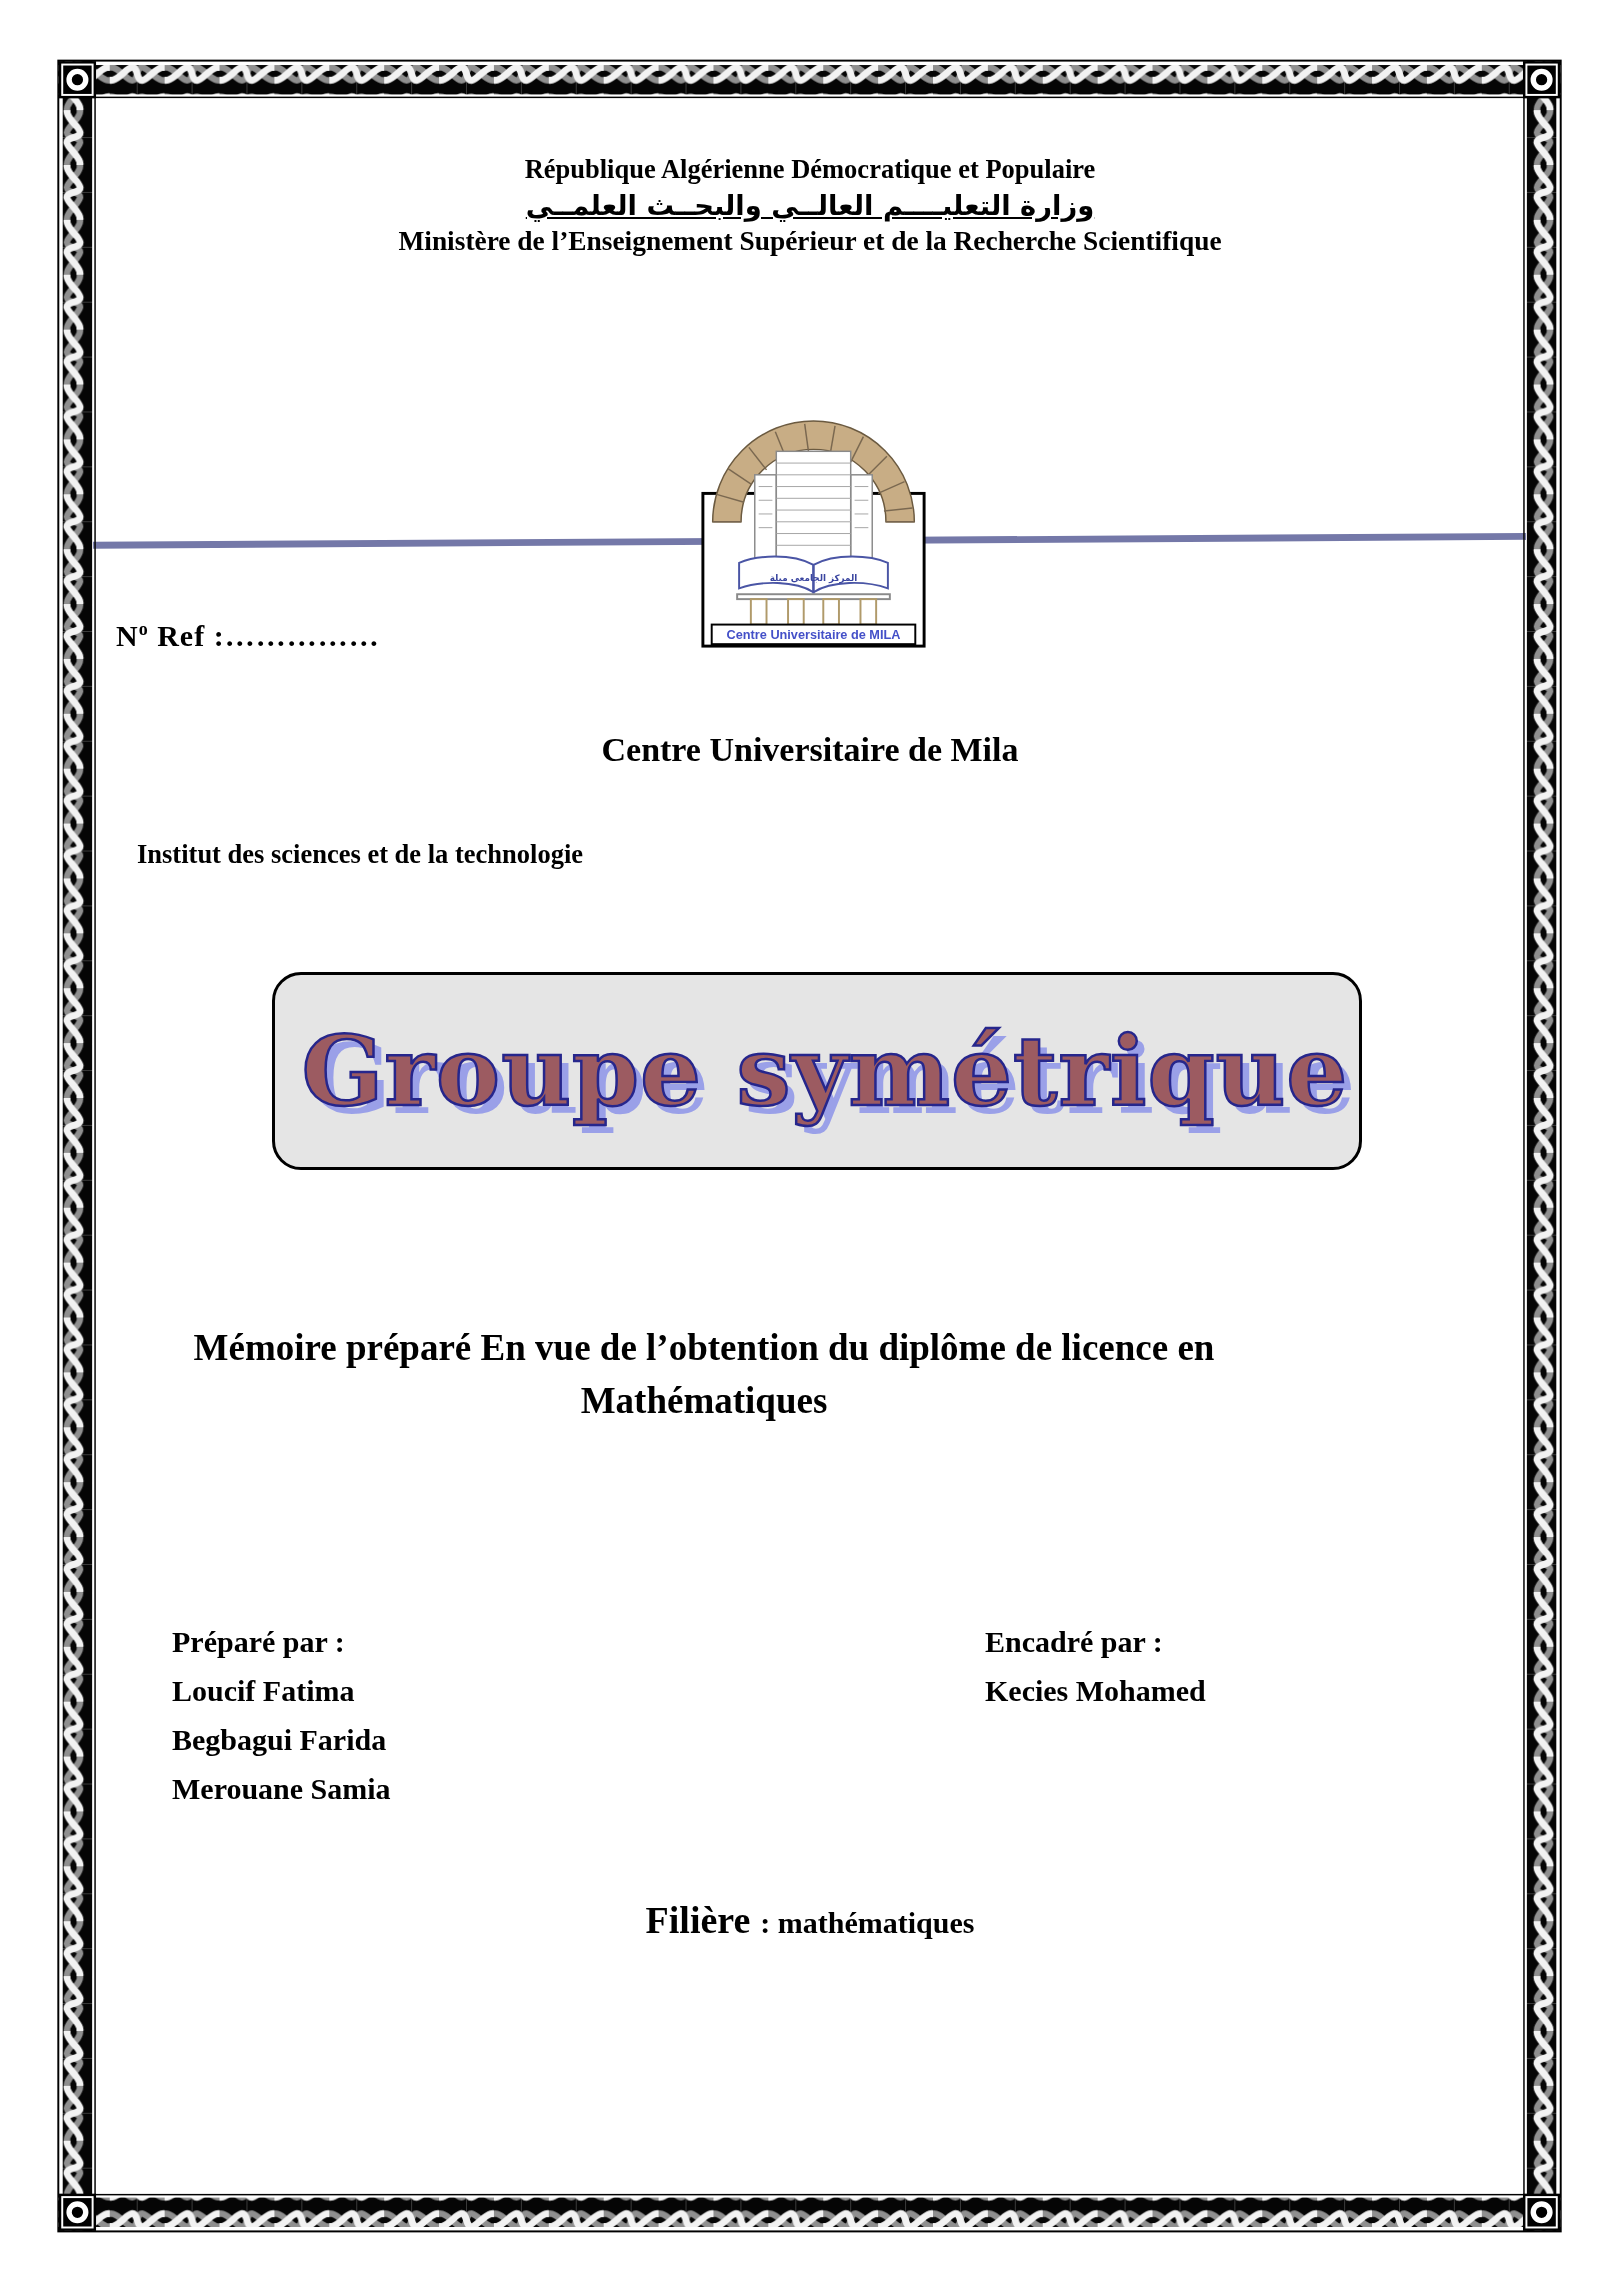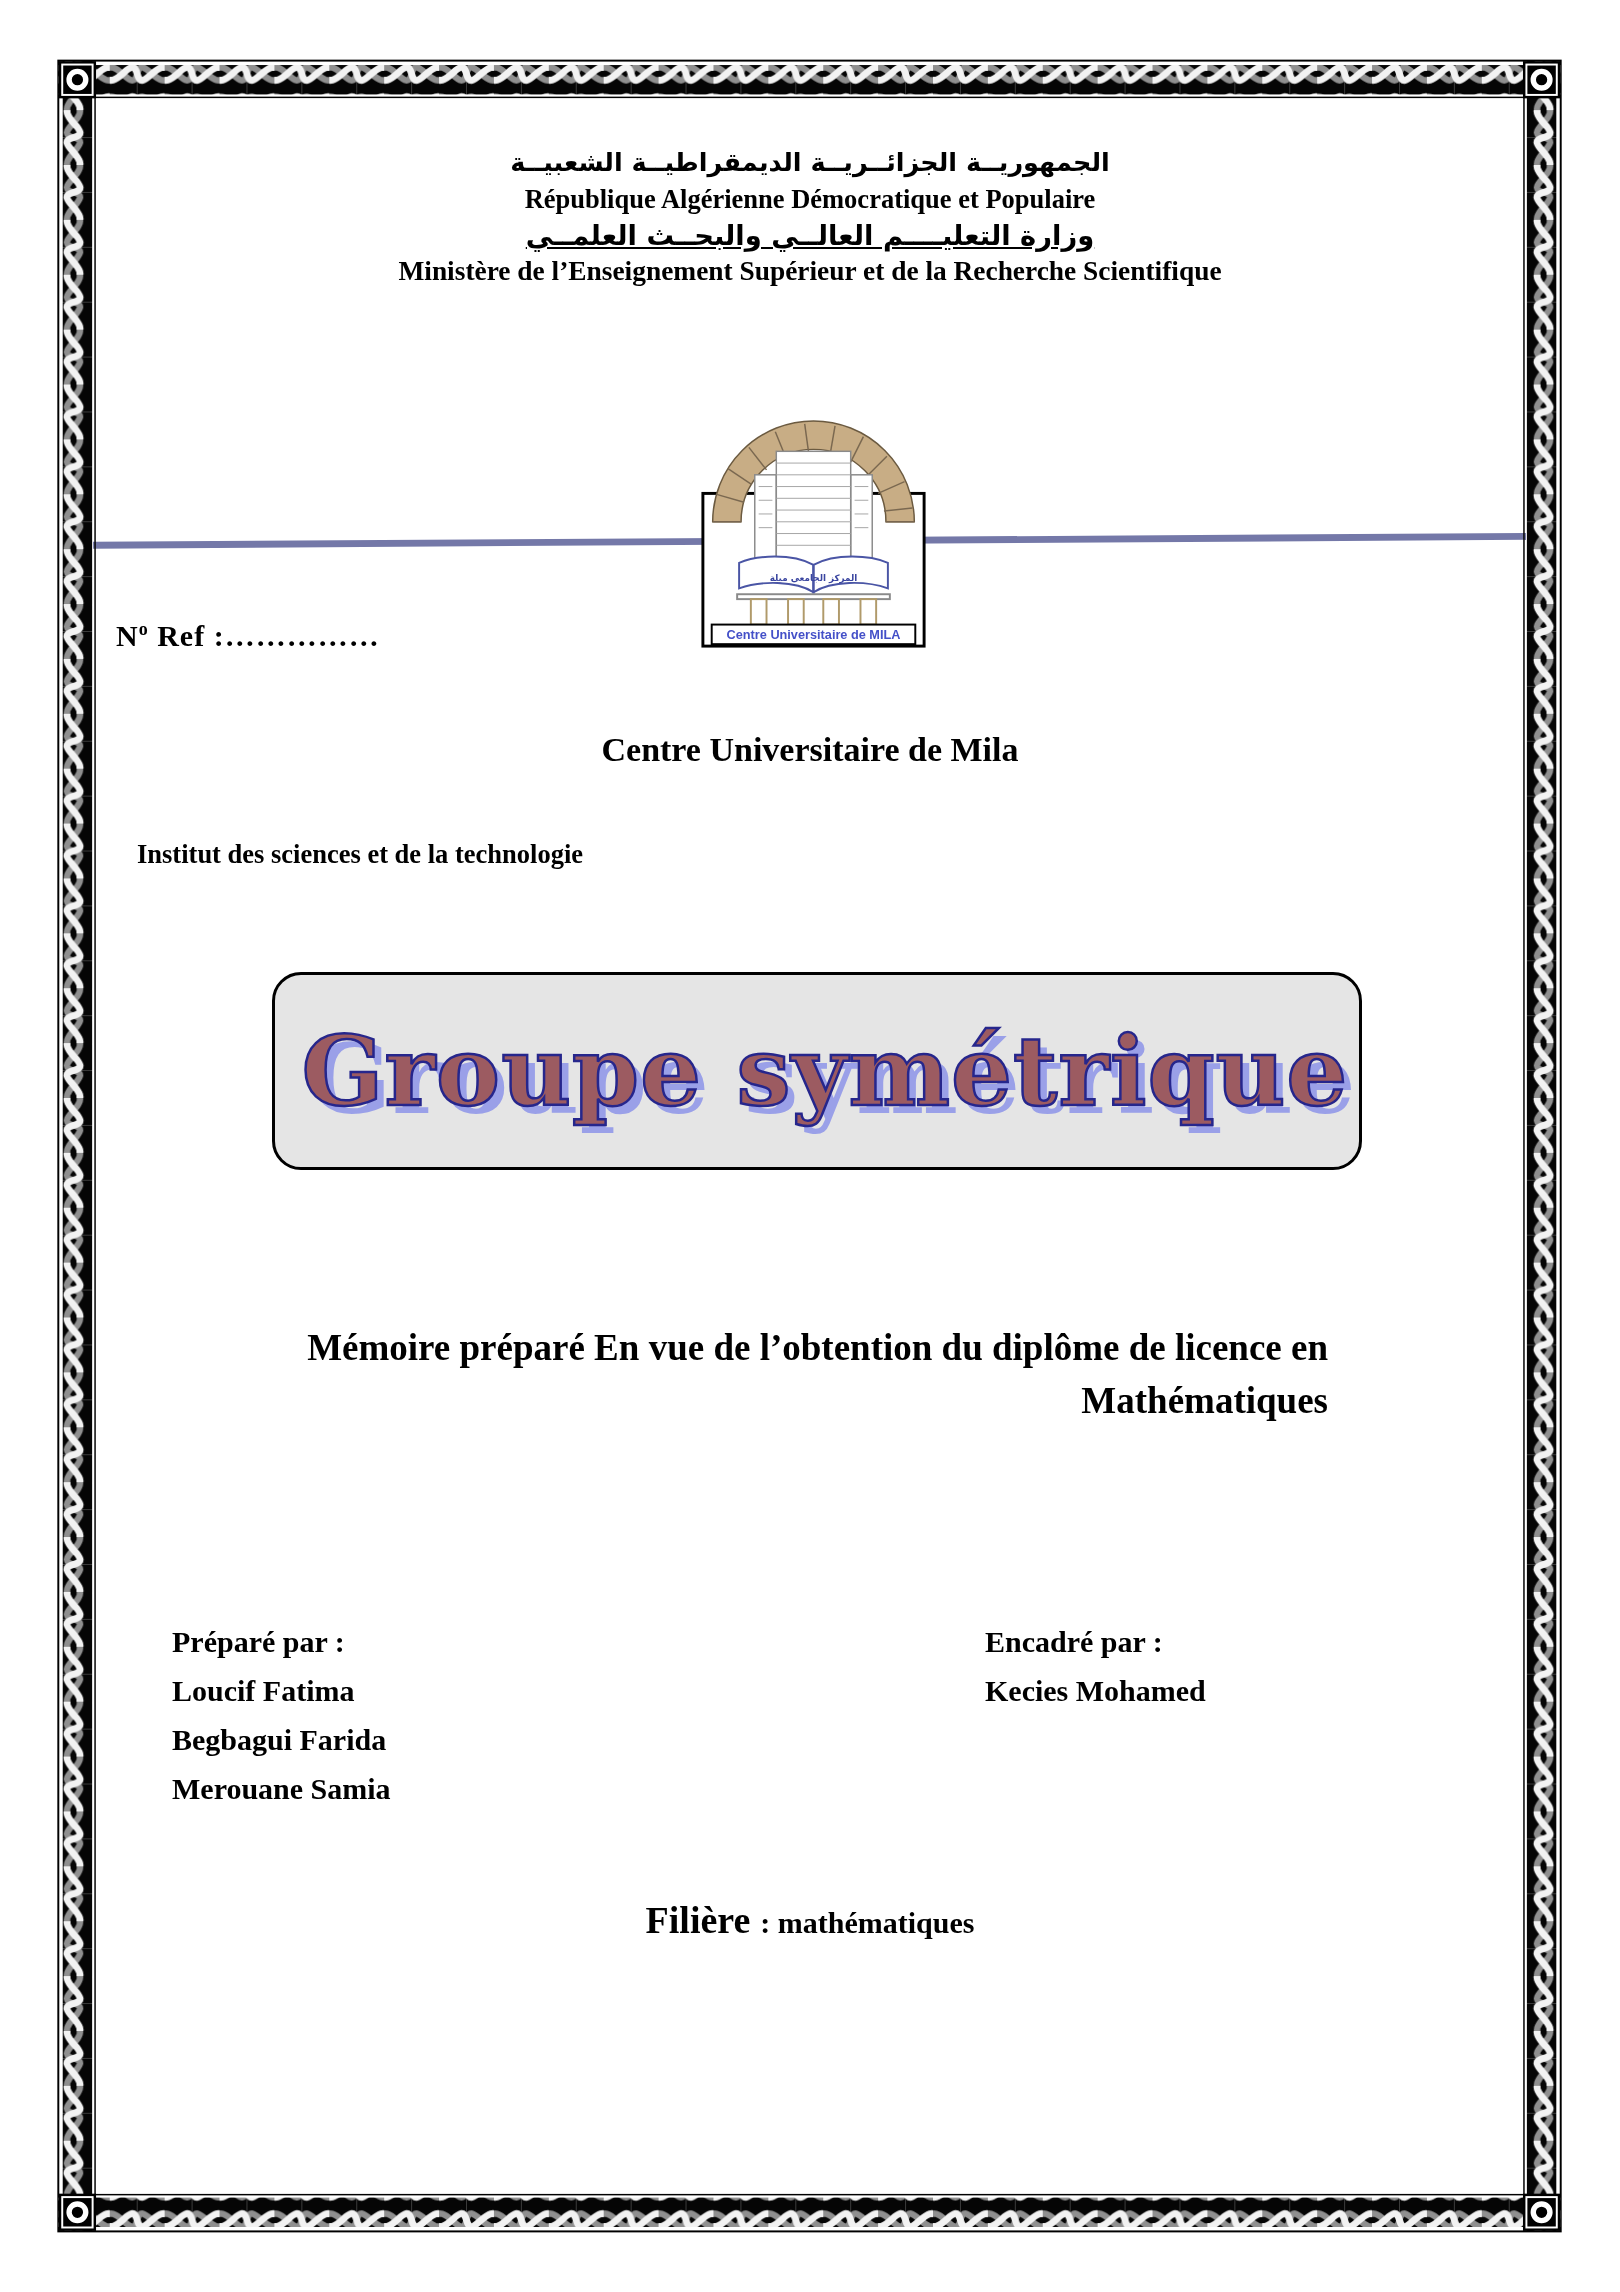--- a/index.html
+++ b/index.html
@@ -17,21 +17,21 @@
   .ref { position:absolute; left:116px; top:619px; font-size:30px; font-weight:bold; letter-spacing:1px; }
   .ref sup { font-size:60%; vertical-align:super; }
   .logo { position:absolute; left:698px; top:418px; }
   .university { position:absolute; left:96px; top:731px; width:1428px; text-align:center; font-size:34px; font-weight:bold; }
   .institutes { position:absolute; left:96px; top:839px; width:1428px; box-sizing:border-box;
     display:flex; justify-content:space-between; padding:0 75px 0 41px; font-size:26.5px; font-weight:bold; }
   .titlebox { position:absolute; left:272px; top:972px; width:1090px; height:198px; box-sizing:border-box;
     border:3.9px solid #000; border-radius:29px; background:#e5e5e5; display:flex; align-items:center; justify-content:center;padding-left:16px; }
   .wordart { font-family:"DejaVu Serif", serif; font-size:96px; font-weight:bold; white-space:nowrap;
     color:#9c5b61; -webkit-text-stroke:2.5px #26268c; text-shadow:7.8px 7.8px 0 #9aa0e8; letter-spacing:1px; }
-  .memoire { position:absolute; left:96px; top:1321px; width:1232px; text-align:right;
+  .memoire { position:absolute; left:88px; top:1321px; width:1232px; text-align:center;
     font-size:37px; font-weight:bold; line-height:53px; }
   .prepared { position:absolute; left:172px; top:1617px; font-size:30px; font-weight:bold; line-height:49px; }
   .supervisor { position:absolute; left:985px; top:1617px; font-size:30px; font-weight:bold; line-height:49px; }
   .filiere { position:absolute; left:96px; top:1898px; width:1428px; text-align:center; font-weight:bold; }
   .filiere .fl { font-size:38px; }
   .filiere .fv { font-size:30px; margin-left:5.9px; }
   .annee { position:absolute; left:96px; top:2041px; width:1428px; text-align:center; font-size:36px; font-weight:bold; }
 </style>
 </head>
 <body>
@@ -69,21 +69,20 @@
     <rect x="64" y="62" width="30" height="2214" fill="url(#ropeV)"></rect>
     <rect x="1558" y="62" width="30" height="2214" fill="url(#ropeV)"></rect>
 
     <use href="#corner" x="79" y="81"></use>
     <use href="#corner" x="1573" y="81"></use>
     <use href="#corner" x="79" y="2257"></use>
     <use href="#corner" x="1573" y="2257"></use>
   </svg>
 
   <div class="header">
-    <div class="h-ar1">الجمهوريــة الجزائــريــة الديمقراطيــة الشعبيــة</div>
     <div class="h-fr1">République Algérienne Démocratique et Populaire</div>
     <div class="h-ar2">وزارة التعليــــم العالــي والبحــث العلمــي</div>
     <div class="h-fr2">Ministère de l’Enseignement Supérieur et de la Recherche Scientifique</div>
   </div>
 
   <div class="ref"><span>N</span><sup>o</sup><span> Ref :……………</span></div>
 
   <svg class="logo" width="231" height="235" viewBox="0 0 236 240">
 
     <rect x="5" y="77" width="226" height="156" fill="#ffffff" stroke="#000" stroke-width="3"></rect>

